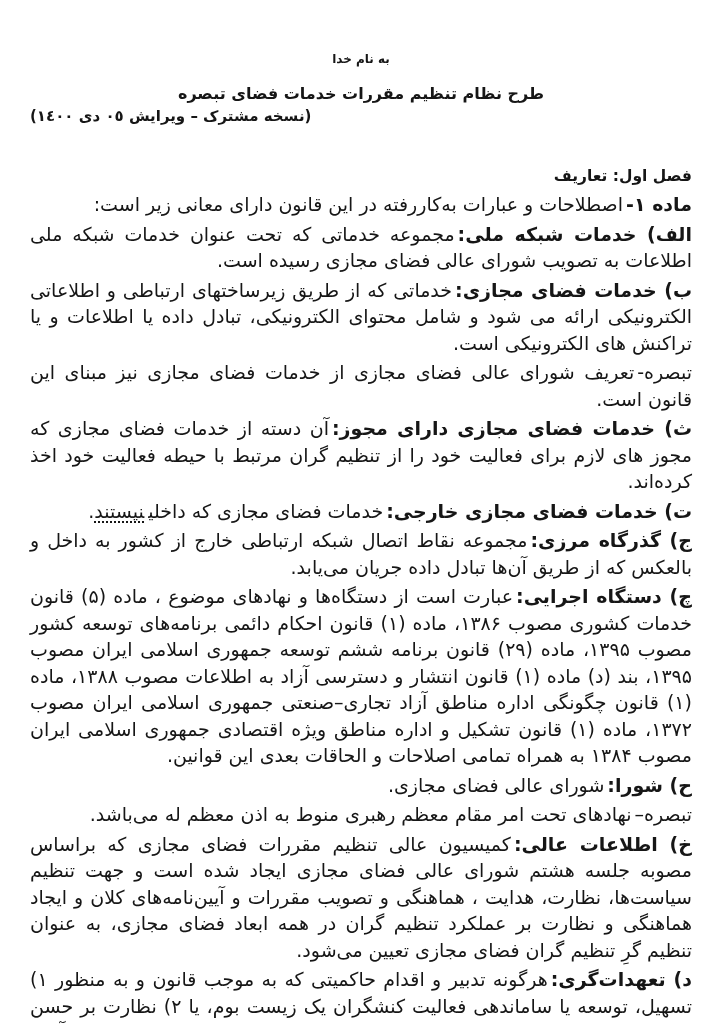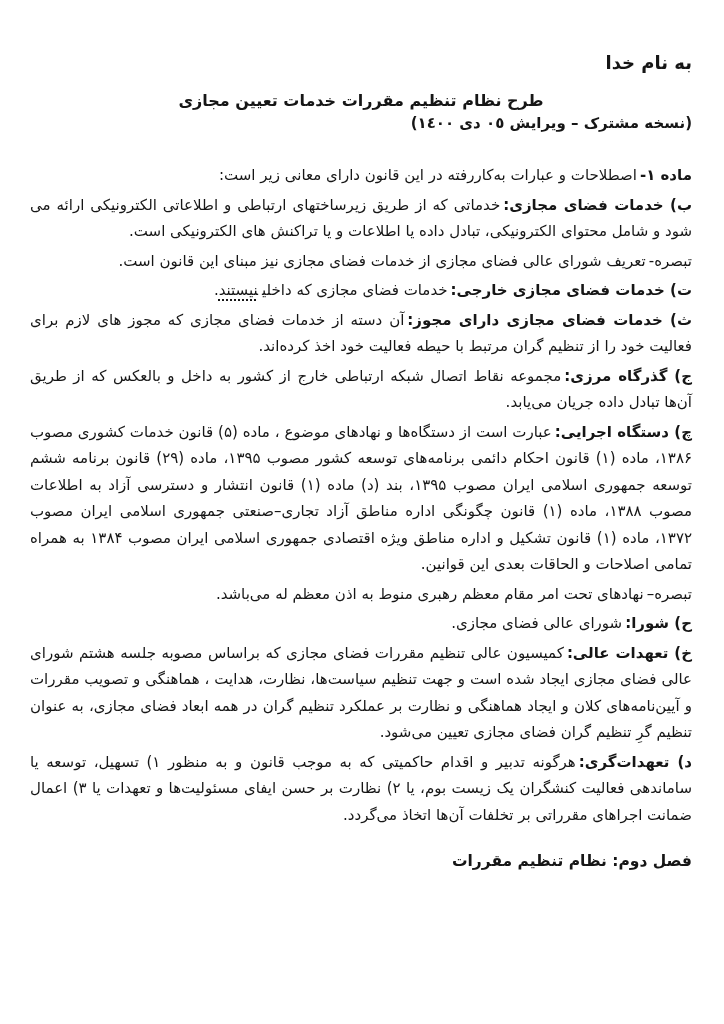--- a/index.html
+++ b/index.html
@@ -7,44 +7,45 @@
   .page{
     box-sizing:border-box;
     width:724px;height:1024px;
     padding:52px 32px 20px 30px;
     background:#ffffff;
     color:#161616;
     font-family:"DejaVu Sans", sans-serif;
     direction:rtl;
   }
   .bismillah{
-    font-size:18px;
+    text-align:center;
+    font-size:12px;
     font-weight:700;
     margin:0 0 18px 0;
   }
   .doc-title{
     text-align:center;
     font-size:16px;
     font-weight:700;
     margin:14px 0 4px 0;
   }
   .doc-subtitle{
-    text-align:right;
+    text-align:left;
     font-size:15px;
     font-weight:700;
-    margin:2px 0 30px 0;
+    margin:2px 0 42px 0;
   }
   h2.chapter{
     font-size:15.5px;
     font-weight:700;
     margin:14px 0 6px 0;
   }
   h2.chapter-2{margin-top:24px;}
   p.line{
-    font-size:15px;
+    font-size:19px;
     line-height:26.5px;
     margin:0 0 3px 0;
     text-align:justify;
   }
   .lbl{
     font-weight:700;
     margin-inline-end:3px;
   }
   .note .lbl{
     font-weight:400;
@@ -55,44 +56,46 @@
     text-underline-offset:4px;
   }
 </style>
 </head>
 <body>
 
 <div class="page">
 
   <div class="bismillah">به نام خدا</div>
 
-  <div class="doc-title">طرح نظام تنظیم مقررات خدمات تعیین مجازی</div>
+  <div class="doc-title">طرح نظام تنظیم مقررات خدمات فضای تبصره</div>
   <div class="doc-subtitle">(نسخه مشترک – ویرایش ٠٥ دی ١٤٠٠)</div>
 
+  <h2 class="chapter">فصل اول: تعاریف</h2>
 
   <p class="line"><span class="lbl">ماده ۱-</span><span>اصطلاحات و عبارات به‌کاررفته در این قانون دارای معانی زیر است:</span></p>
 
+  <p class="line"><span class="lbl">الف) خدمات شبکه ملی:</span><span>مجموعه خدماتی که تحت عنوان خدمات شبکه ملی اطلاعات به تصویب شورای عالی فضای مجازی رسیده است.</span></p>
 
   <p class="line"><span class="lbl">ب) خدمات فضای مجازی:</span><span>خدماتی که از طریق زیرساختهای ارتباطی و اطلاعاتی الکترونیکی ارائه می شود و شامل محتوای الکترونیکی، تبادل داده یا اطلاعات و یا تراکنش های الکترونیکی است.</span></p>
 
   <p class="line note"><span class="lbl">تبصره-</span><span>تعریف شورای عالی فضای مجازی از خدمات فضای مجازی نیز مبنای این قانون است.</span></p>
 
 
+  <p class="line"><span class="lbl">ث) خدمات فضای مجازی دارای مجوز:</span><span>آن دسته از خدمات فضای مجازی که مجوز های لازم برای فعالیت خود را از تنظیم گران مرتبط با حیطه فعالیت خود اخذ کرده‌اند.</span></p>
+
   <p class="line"><span class="lbl">ت) خدمات فضای مجازی خارجی:</span><span>خدمات فضای مجازی که داخلی</span><span class="dotted">نیستند</span><span>.</span></p>
-
-  <p class="line"><span class="lbl">ث) خدمات فضای مجازی دارای مجوز:</span><span>آن دسته از خدمات فضای مجازی که مجوز های لازم برای فعالیت خود را از تنظیم گران مرتبط با حیطه فعالیت خود اخذ کرده‌اند.</span></p>
 
   <p class="line"><span class="lbl">ج) گذرگاه مرزی:</span><span>مجموعه نقاط اتصال شبکه ارتباطی خارج از کشور به داخل و بالعکس که از طریق آن‌ها تبادل داده جریان می‌یابد.</span></p>
 
   <p class="line"><span class="lbl">چ) دستگاه اجرایی:</span><span>عبارت است از دستگاه‌ها و نهادهای موضوع ، ماده (۵) قانون خدمات کشوری مصوب ۱۳۸۶، ماده (۱) قانون احکام دائمی برنامه‌های توسعه کشور مصوب ۱۳۹۵، ماده (۲۹) قانون برنامه ششم توسعه جمهوری اسلامی ایران مصوب ۱۳۹۵، بند (د) ماده (۱) قانون انتشار و دسترسی آزاد به اطلاعات مصوب ۱۳۸۸، ماده (۱) قانون چگونگی اداره مناطق آزاد تجاری–صنعتی جمهوری اسلامی ایران مصوب ۱۳۷۲، ماده (۱) قانون تشکیل و اداره مناطق ویژه اقتصادی جمهوری اسلامی ایران مصوب ۱۳۸۴ به همراه تمامی اصلاحات و الحاقات بعدی این قوانین.</span></p>
 
+  <p class="line"><span class="lbl">ح) شورا:</span><span>شورای عالی فضای مجازی.</span></p>
+
   <p class="line note"><span class="lbl">تبصره–</span><span>نهادهای تحت امر مقام معظم رهبری منوط به اذن معظم له می‌باشد.</span></p>
 
-  <p class="line"><span class="lbl">ح) شورا:</span><span>شورای عالی فضای مجازی.</span></p>
-
-  <p class="line"><span class="lbl">خ) تعهدات عالی:</span><span>کمیسیون عالی تنظیم مقررات فضای مجازی که براساس مصوبه جلسه هشتم شورای عالی فضای مجازی ایجاد شده است و جهت تنظیم سیاست‌ها، نظارت، هدایت ، هماهنگی و تصویب مقررات و آیین‌نامه‌های کلان و ایجاد هماهنگی و نظارت بر عملکرد تنظیم گران در همه ابعاد فضای مجازی، به عنوان تنظیم گرِ تنظیم گران فضای مجازی تعیین می‌شود.</span></p>
+  <p class="line"><span class="lbl">خ) اطلاعات عالی:</span><span>کمیسیون عالی تنظیم مقررات فضای مجازی که براساس مصوبه جلسه هشتم شورای عالی فضای مجازی ایجاد شده است و جهت تنظیم سیاست‌ها، نظارت، هدایت ، هماهنگی و تصویب مقررات و آیین‌نامه‌های کلان و ایجاد هماهنگی و نظارت بر عملکرد تنظیم گران در همه ابعاد فضای مجازی، به عنوان تنظیم گرِ تنظیم گران فضای مجازی تعیین می‌شود.</span></p>
 
   <p class="line"><span class="lbl">د) تعهدات‌گری:</span><span>هرگونه تدبیر و اقدام حاکمیتی که به موجب قانون و به منظور ۱) تسهیل، توسعه یا ساماندهی فعالیت کنشگران یک زیست بوم، یا ۲) نظارت بر حسن ایفای مسئولیت‌ها و تعهدات یا ۳) اعمال ضمانت اجراهای مقرراتی بر تخلفات آن‌ها اتخاذ می‌گردد.</span></p>
 
 
   <h2 class="chapter chapter-2">فصل دوم: نظام تنظیم مقررات</h2>
 
 </div>
 
 </body></html>

